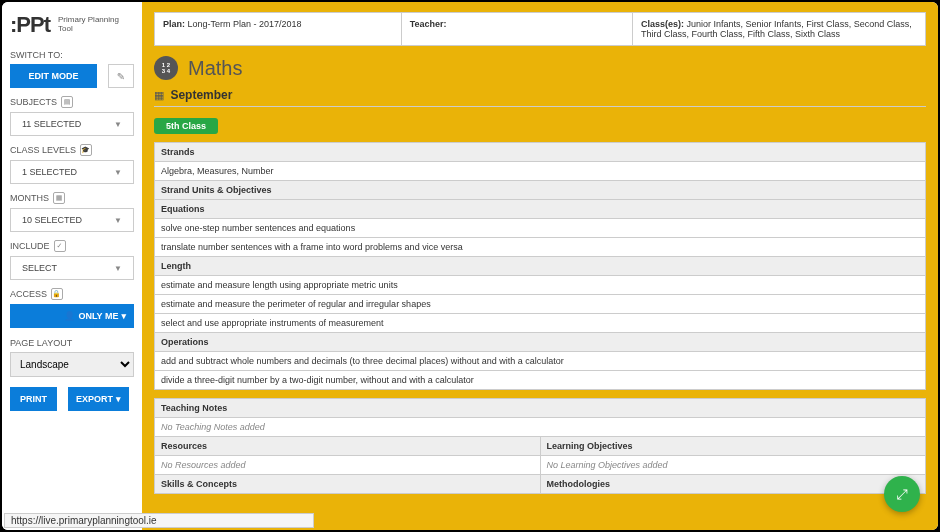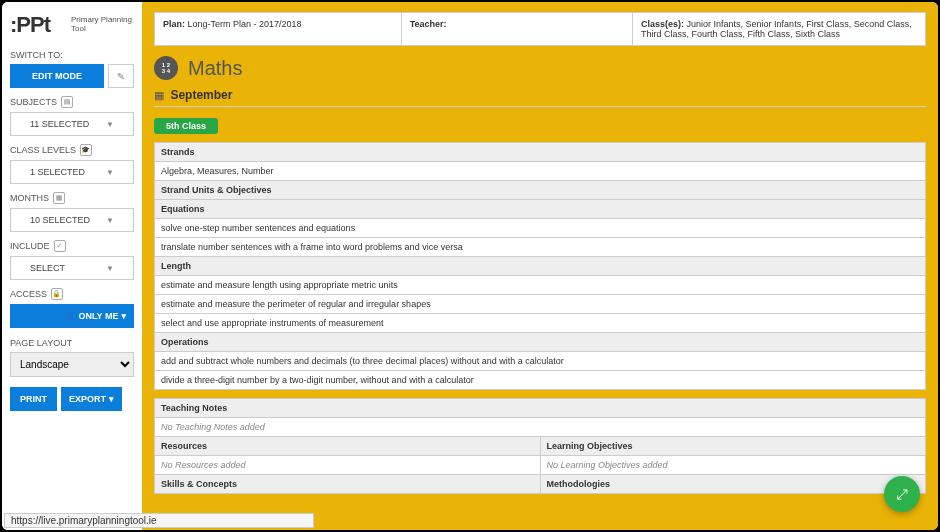--- a/index.html
+++ b/index.html
@@ -1,27 +1,27 @@
 <!DOCTYPE html>
 <html><head>
 <meta charset="utf-8">
 <style>
   * { box-sizing: border-box; margin: 0; padding: 0; }
   body { font-family: Arial, Helvetica, sans-serif; background: #000; width: 940px; height: 532px; overflow: hidden; position: relative; }
   .frame { background: #fff; width: 936px; height: 528px; margin: 2px; border-radius: 6px; overflow: hidden; position: relative; display: flex; }
   .sidebar { width: 140px; background: #fff; padding: 10px 8px; font-size: 10px; color: #444; overflow-y: auto; flex-shrink: 0; }
-  .logo { display: flex; align-items: center; gap: 21px; margin-bottom: 12px; }
+  .logo { display: flex; align-items: center; gap: 8px; margin-bottom: 12px; }
   .logo-mark { font-size: 22px; font-weight: 900; color: #333; letter-spacing: -1px; }
   .logo-text { font-size: 8px; color: #555; line-height: 1.1; }
   .side-label { font-size: 9px; color: #555; text-transform: uppercase; margin-bottom: 4px; margin-top: 8px; display: flex; align-items: center; gap: 4px; }
   .side-label .ic { width: 12px; height: 12px; border: 1px solid #aaa; border-radius: 2px; display: inline-flex; align-items: center; justify-content: center; font-size: 7px; color: #888; }
-  .btn-row { display: flex; gap: 4px; margin-bottom: 6px; }
+  .btn-row { display: flex; gap: 11px; margin-bottom: 6px; }
   .btn-primary { background: #0b7dda; color: #fff; border: none; padding: 7px 8px; font-size: 9px; font-weight: bold; cursor: pointer; flex: 1; text-align: center; }
   .btn-icon { background: #fff; border: 1px solid #ccc; width: 26px; display: flex; align-items: center; justify-content: center; cursor: pointer; color: #888; font-size: 10px; }
-  .select-box { width: 100%; border: 1px solid #ccc; background: #fff; padding: 6px 19px; font-size: 9px; color: #444; display: flex; justify-content: space-between; align-items: center; cursor: pointer; margin-bottom: 4px; }
+  .select-box { width: 100%; border: 1px solid #ccc; background: #fff; padding: 6px 11px; font-size: 9px; color: #444; display: flex; justify-content: space-between; align-items: center; cursor: pointer; margin-bottom: 4px; }
   .caret { font-size: 8px; color: #888; }
   .main { flex: 1; background: #eab308; padding: 10px 12px; overflow-y: auto; position: relative; }
   .header-table { width: 100%; border-collapse: collapse; background: #fff; font-size: 9px; color: #333; margin-bottom: 10px; }
   .header-table td { border: 1px solid #ccc; padding: 6px 8px; vertical-align: top; }
   .header-table b { font-weight: bold; }
   .title-row { display: flex; align-items: center; gap: 10px; margin: 10px 0 8px 0; }
   .title-badge { width: 24px; height: 24px; border-radius: 50%; background: #555; color: #fff; font-size: 6px; display: flex; align-items: center; justify-content: center; font-weight: bold; line-height: 1; text-align: center; }
   .title-text { font-size: 20px; color: #555; font-weight: 400; }
   .month-row { display: flex; align-items: center; gap: 6px; border-bottom: 1px solid #ccc; padding-bottom: 4px; margin-bottom: 8px; }
   .month-row .cal-ic { font-size: 11px; color: #555; }

